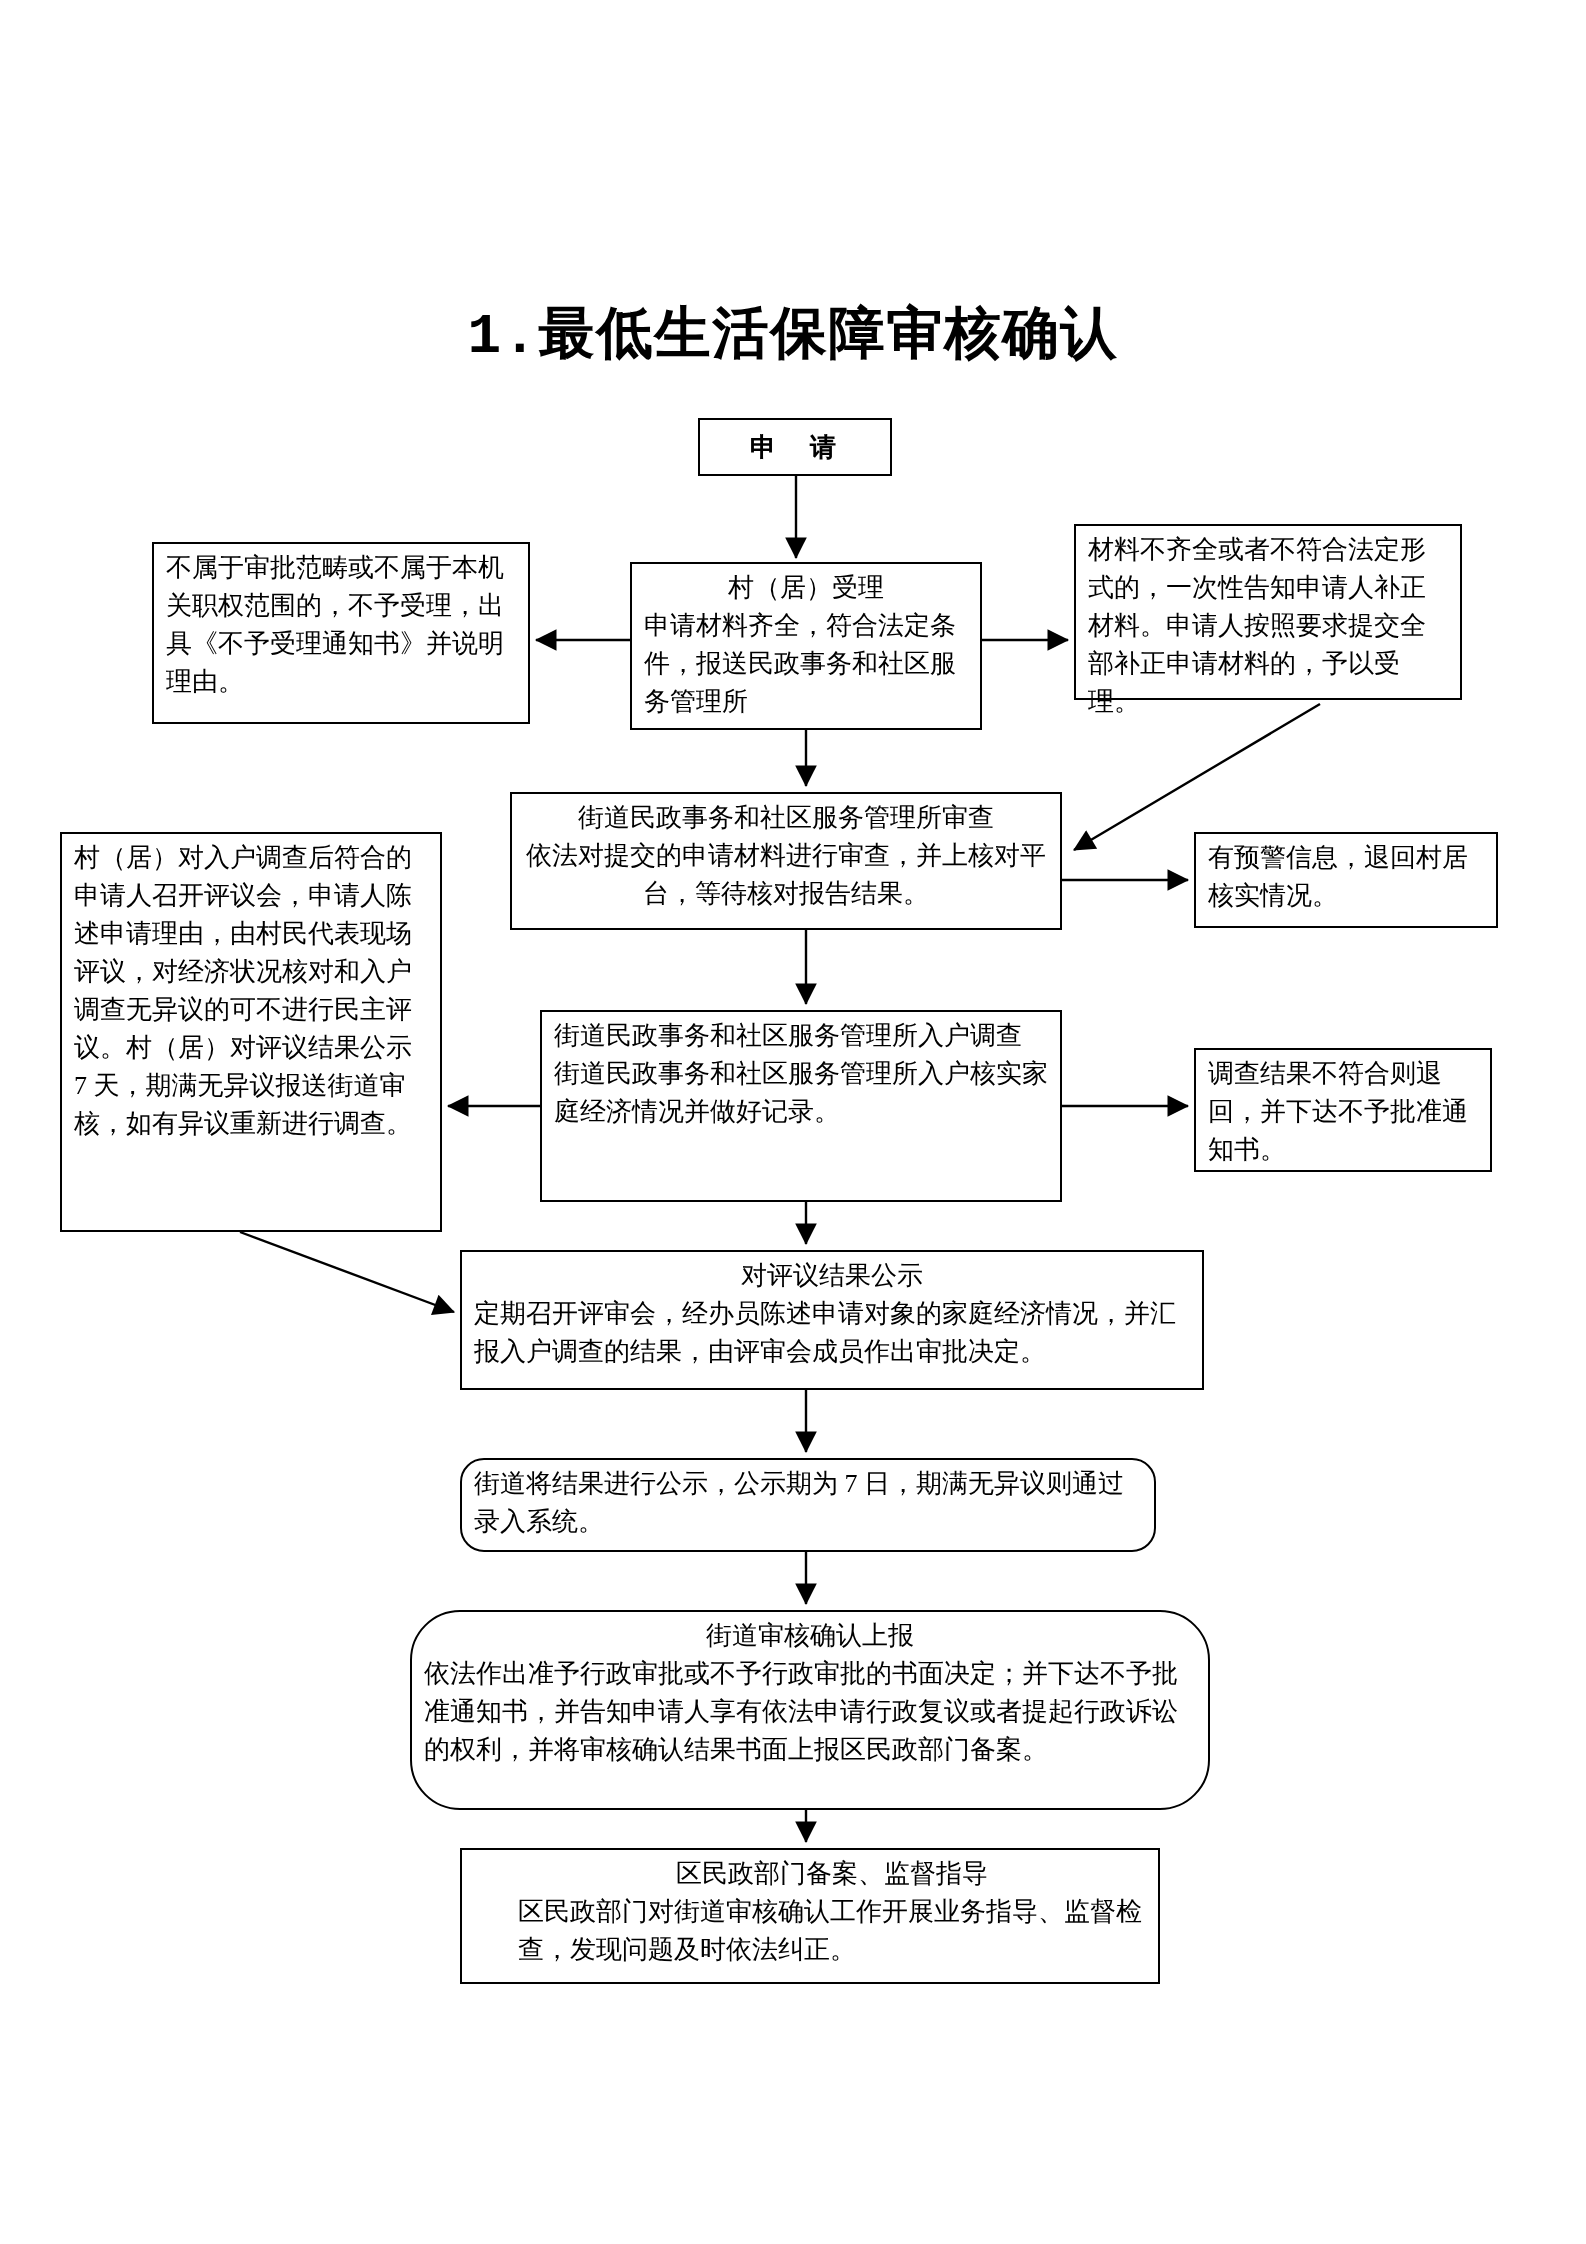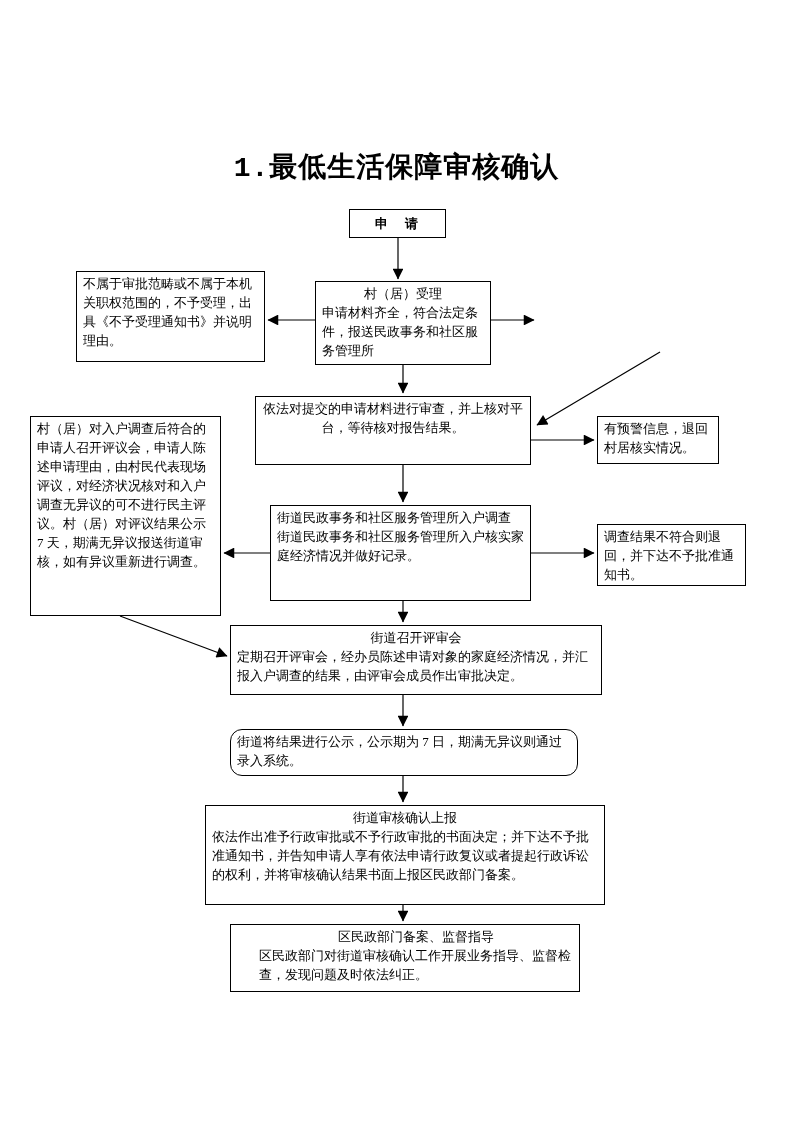--- a/index.html
+++ b/index.html
@@ -88,52 +88,56 @@
 
   <div class="node" style="left:315px;top:281px;width:176px;height:84px;">
     <div class="tcenter">村（居）受理</div>
     <div class="tleft">申请材料齐全，符合法定条件，报送民政事务和社区服务管理所</div>
   </div>
 
   <div class="node" style="left:76px;top:271px;width:189px;height:91px;">
     <div class="tleft">不属于审批范畴或不属于本机关职权范围的，不予受理，出具《不予受理通知书》并说明理由。</div>
   </div>
 
+  <div class="node" style="left:537px;top:262px;width:194px;height:88px;">
+    <div class="tleft">材料不齐全或者不符合法定形式的，一次性告知申请人补正材料。申请人按照要求提交全部补正申请材料的，予以受理。</div>
+  </div>
 
   <div class="node" style="left:255px;top:396px;width:276px;height:69px;">
+    <div class="tcenter">街道民政事务和社区服务管理所审查</div>
     <div class="tcenter">依法对提交的申请材料进行审查，并上核对平台，等待核对报告结果。</div>
   </div>
 
-  <div class="node" style="left:597px;top:416px;width:122px;height:48px;">
+  <div class="node" style="left:597px;top:416px;width:152px;height:48px;">
     <div class="tleft">有预警信息，退回村居核实情况。</div>
   </div>
 
   <div class="node" style="left:270px;top:505px;width:261px;height:96px;">
     <div class="tleft">街道民政事务和社区服务管理所入户调查</div>
     <div class="tleft">街道民政事务和社区服务管理所入户核实家庭经济情况并做好记录。</div>
   </div>
 
   <div class="node" style="left:30px;top:416px;width:191px;height:200px;">
     <div class="tleft">村（居）对入户调查后符合的申请人召开评议会，申请人陈述申请理由，由村民代表现场评议，对经济状况核对和入户调查无异议的可不进行民主评议。村（居）对评议结果公示 7 天，期满无异议报送街道审核，如有异议重新进行调查。</div>
   </div>
 
   <div class="node" style="left:597px;top:524px;width:149px;height:62px;">
     <div class="tleft">调查结果不符合则退回，并下达不予批准通知书。</div>
   </div>
 
   <div class="node" style="left:230px;top:625px;width:372px;height:70px;">
-    <div class="tcenter">街道召开评审会</div>
+    <div class="tcenter">对评议结果公示</div>
     <div class="tleft">定期召开评审会，经办员陈述申请对象的家庭经济情况，并汇报入户调查的结果，由评审会成员作出审批决定。</div>
   </div>
 
   <div class="node" style="left:230px;top:729px;width:348px;height:47px;border-radius:12px;">
     <div class="tleft">街道将结果进行公示，公示期为 7 日，期满无异议则通过录入系统。</div>
   </div>
 
-  <div class="node" style="left:205px;top:805px;width:400px;height:100px;">
+  <div class="node" style="left:205px;top:805px;width:400px;height:100px;border-radius:25px;">
     <div class="tcenter">街道审核确认上报</div>
     <div class="tleft">依法作出准予行政审批或不予行政审批的书面决定；并下达不予批准通知书，并告知申请人享有依法申请行政复议或者提起行政诉讼的权利，并将审核确认结果书面上报区民政部门备案。</div>
   </div>
 
   <div class="node" style="left:230px;top:924px;width:350px;height:68px;padding-left:28px;">
     <div class="tcenter">区民政部门备案、监督指导</div>
     <div class="tleft">区民政部门对街道审核确认工作开展业务指导、监督检查，发现问题及时依法纠正。</div>
   </div>
 
 </div>

